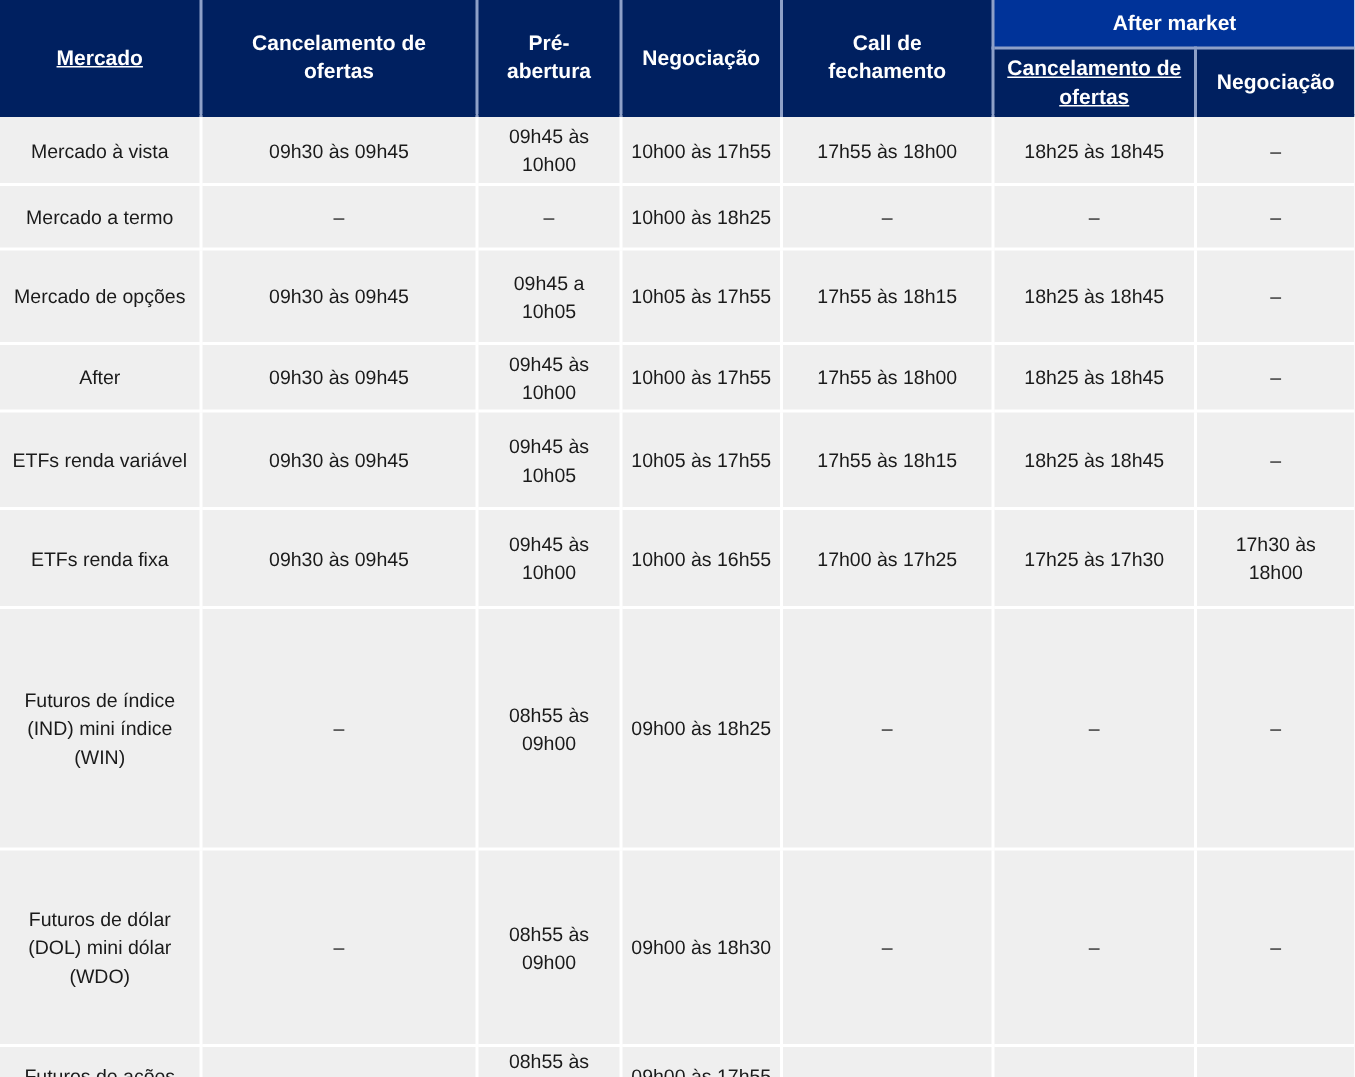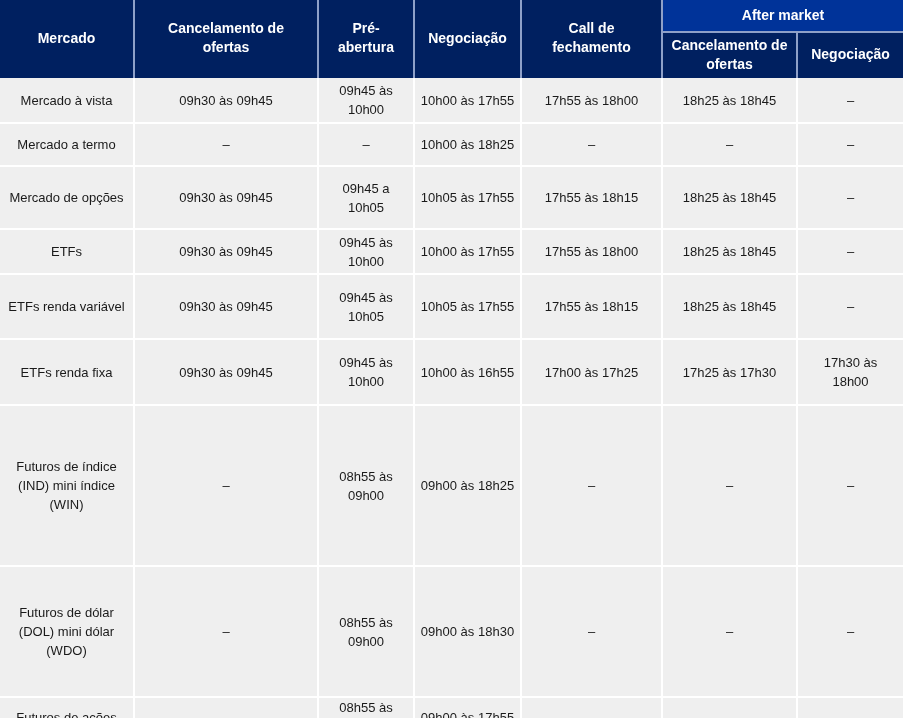--- a/index.html
+++ b/index.html
@@ -19,21 +19,21 @@
     box-sizing: border-box;
   }
   table.sched thead th {
     background: #002060;
     color: #ffffff;
     font-weight: bold;
     font-size: 14px;
     border-left: 2px solid #8ea0c8;
     border-right: 2px solid #8ea0c8;
   }
-  table.sched thead th:first-child { border-left: none; }
+  table.sched thead th:first-child { border-left: none; text-decoration: underline; }
   table.sched thead th:last-child { border-right: none; }
   table.sched thead th.group {
     background: #003399;
     border-bottom: 2px solid #8ea0c8;
   }
   table.sched tbody td {
     background: #efefef;
     border: 2px solid #ffffff;
   }
   table.sched tbody td:first-child { border-left: none; }
@@ -89,21 +89,21 @@
     <tr style="height:63px">
       <td>Mercado de opções</td>
       <td>09h30 às 09h45</td>
       <td style="padding:0 14px">09h45 a 10h05</td>
       <td>10h05 às 17h55</td>
       <td>17h55 às 18h15</td>
       <td>18h25 às 18h45</td>
       <td>–</td>
     </tr>
     <tr style="height:45px">
-      <td>ETFs</td>
+      <td>After</td>
       <td>09h30 às 09h45</td>
       <td style="padding:0 14px">09h45 às 10h00</td>
       <td>10h00 às 17h55</td>
       <td>17h55 às 18h00</td>
       <td>18h25 às 18h45</td>
       <td>–</td>
     </tr>
     <tr style="height:65px">
       <td>ETFs renda variável</td>
       <td>09h30 às 09h45</td>

